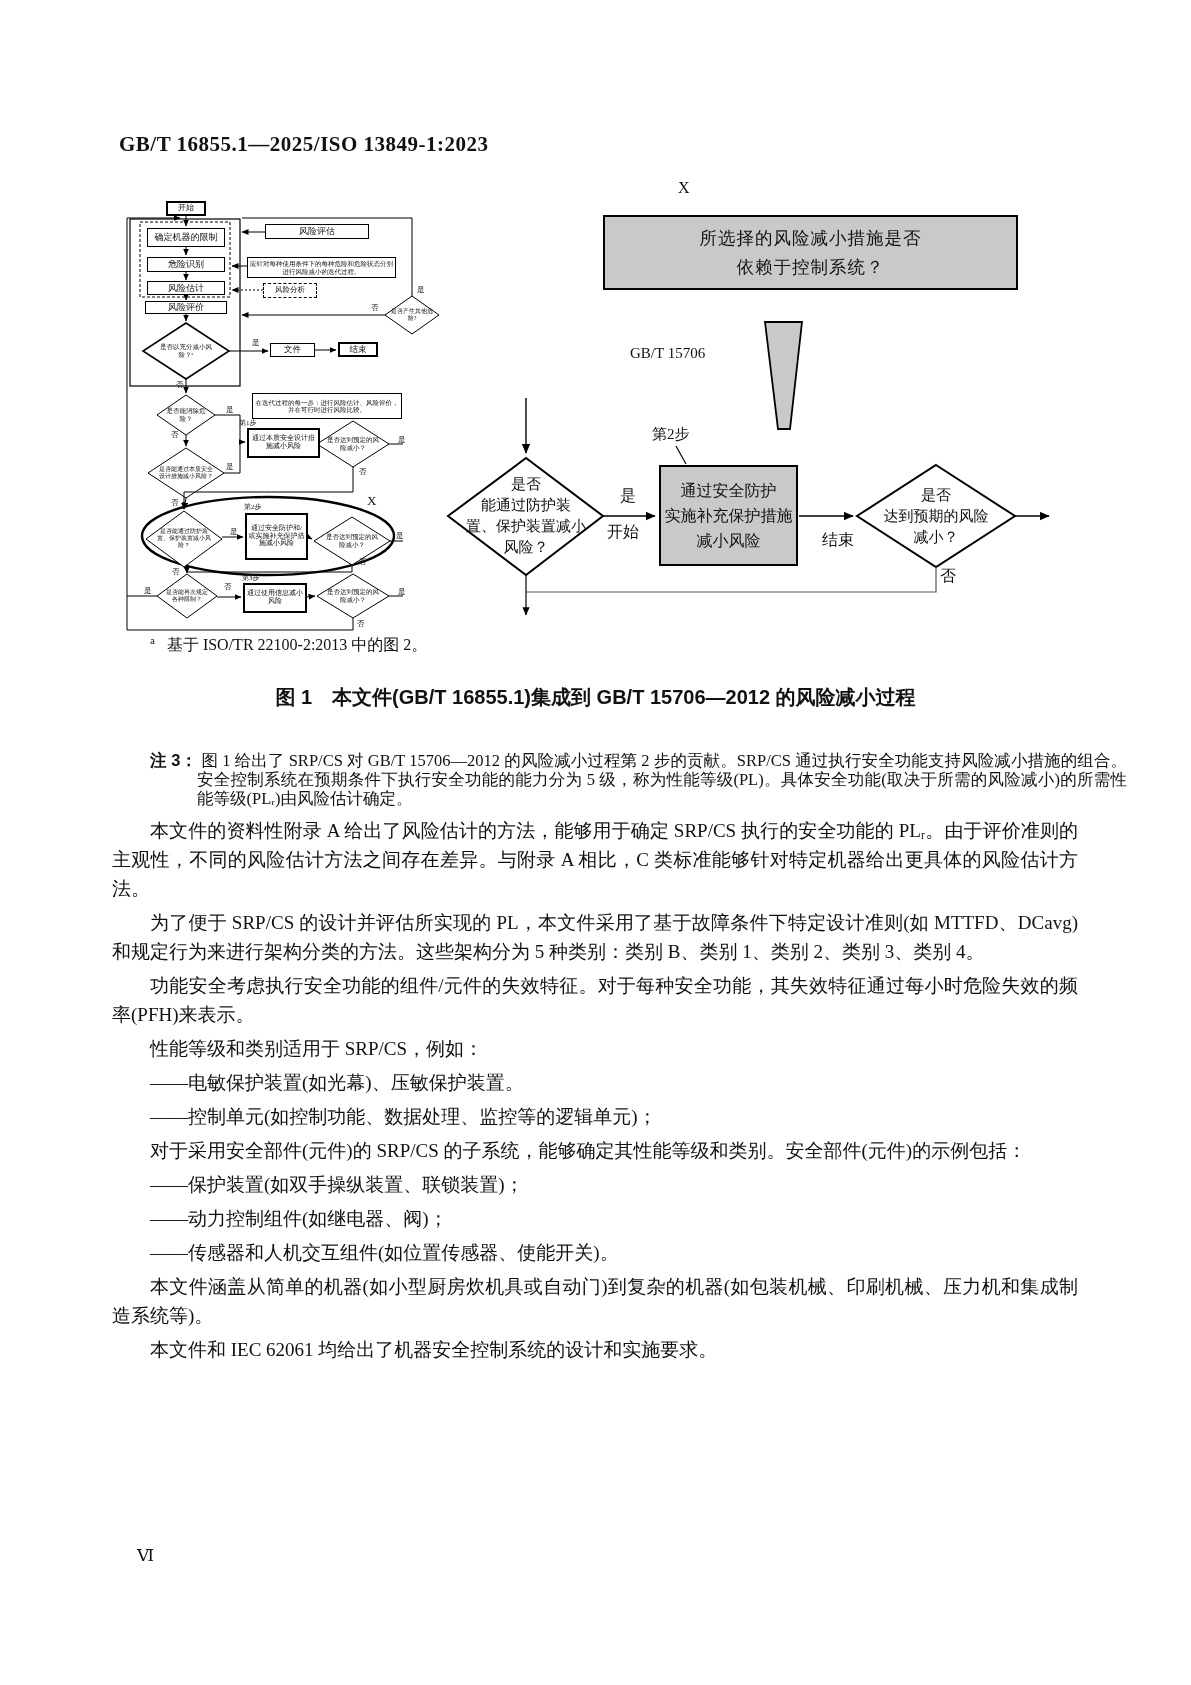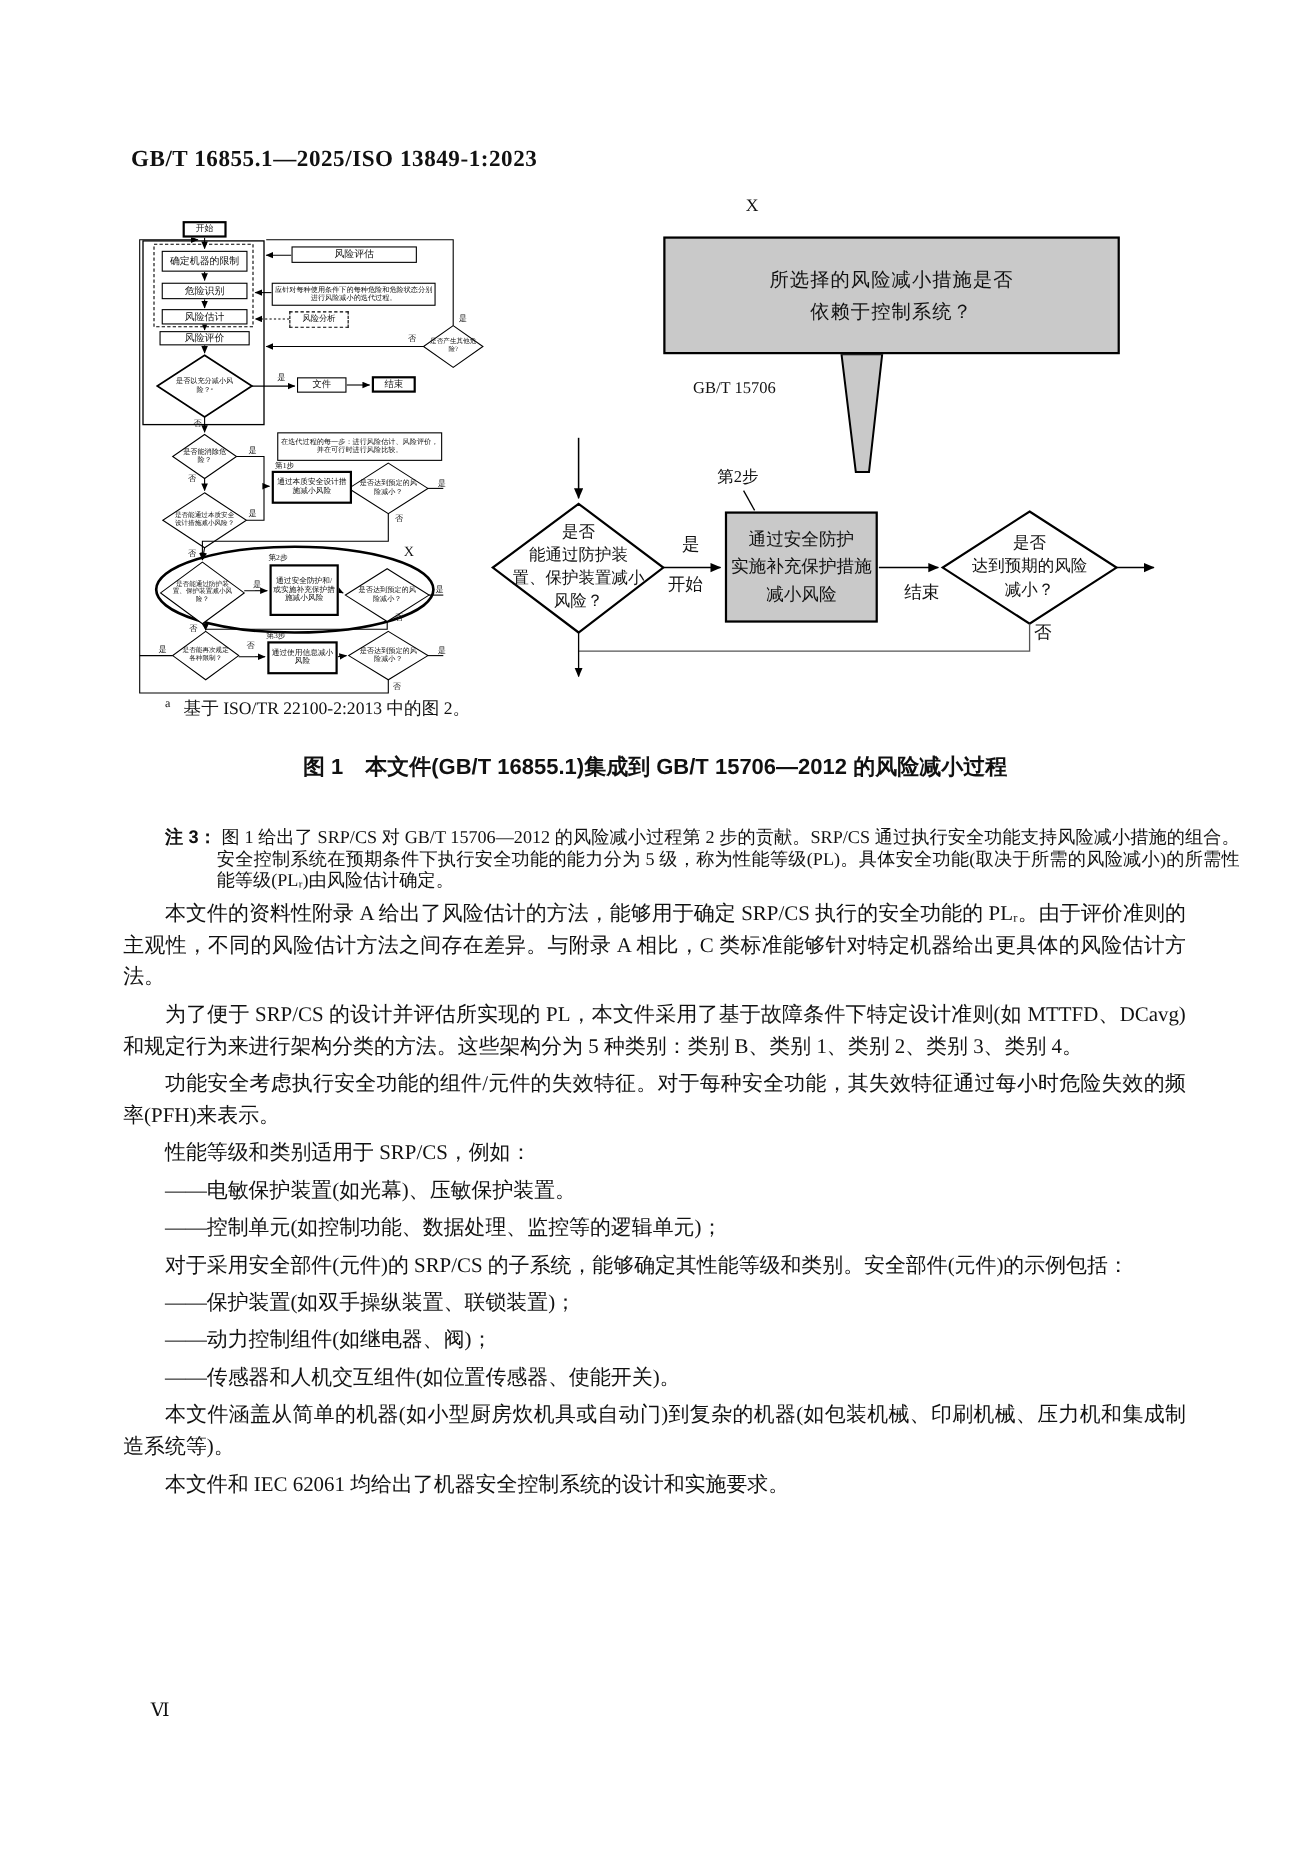--- a/index.html
+++ b/index.html
@@ -109,30 +109,30 @@
 
     <polyline points="831,387 831,412 421,412" fill="none" stroke="#555" stroke-width="1.2"></polyline>
     <line x1="421" y1="395" x2="421" y2="435" stroke="#000" stroke-width="1.2" marker-end="url(#ah)"></line>
   </svg>
 
   <div class="fb thick" style="left:166px;top:201px;width:40px;height:15px;font-size:8px;">开始</div>
   <div class="fb" style="left:147px;top:228px;width:78px;height:19px;font-size:9px;">确定机器的限制</div>
   <div class="fb" style="left:147px;top:257px;width:78px;height:15px;font-size:9px;">危险识别</div>
   <div class="fb" style="left:147px;top:281px;width:78px;height:14px;font-size:9px;">风险估计</div>
   <div class="fb" style="left:145px;top:301px;width:82px;height:13px;font-size:9px;">风险评价</div>
-  <div class="fb" style="left:265px;top:224px;width:114px;height:15px;font-size:9px;">风险评估</div>
+  <div class="fb" style="left:265px;top:224px;width:104px;height:15px;font-size:9px;">风险评估</div>
   <div class="fb" style="left:247px;top:257px;width:149px;height:21px;font-size:6.5px;padding:1px;">应针对每种使用条件下的每种危险和危险状态分别进行风险减小的迭代过程。</div>
   <div class="fb dashed" style="left:263px;top:283px;width:54px;height:15px;font-size:7.5px;">风险分析</div>
   <div class="dl" style="left:186px;top:351px;width:54px;font-size:6.5px;">是否以充分减小风险？ᵃ</div>
   <div class="fb" style="left:270px;top:343px;width:45px;height:14px;font-size:8.5px;">文件</div>
   <div class="fb thick" style="left:338px;top:342px;width:40px;height:15px;font-size:8.5px;">结束</div>
   <div class="dl" style="left:412px;top:315px;width:42px;font-size:6px;">是否产生其他危险?</div>
   <div class="fb" style="left:252px;top:393px;width:150px;height:26px;font-size:6.5px;padding:1px;">在迭代过程的每一步：进行风险估计、风险评价，并在可行时进行风险比较。</div>
   <div class="dl" style="left:186px;top:415px;width:42px;font-size:6.5px;">是否能消除危险？</div>
-  <div class="sl" style="left:250px;top:420px;font-size:7px;">第1步</div>
+  <div class="sl" style="left:239px;top:420px;font-size:7px;">第1步</div>
   <div class="fb thick" style="left:247px;top:428px;width:73px;height:30px;font-size:7px;padding:1px;">通过本质安全设计措施减小风险</div>
   <div class="dl" style="left:353px;top:444px;width:58px;font-size:6.5px;">是否达到预定的风险减小？</div>
   <div class="dl" style="left:186px;top:473px;width:56px;font-size:6px;">是否能通过本质安全设计措施减小风险？</div>
   <div class="sl" style="left:244px;top:504px;font-size:7px;">第2步</div>
   <div class="dl" style="left:184px;top:539px;width:58px;font-size:6px;">是否能通过防护装置、保护装置减小风险？</div>
   <div class="fb thick" style="left:245px;top:513px;width:63px;height:47px;font-size:7px;padding:1px;">通过安全防护和/或实施补充保护措施减小风险</div>
   <div class="dl" style="left:352px;top:541px;width:58px;font-size:6.5px;">是否达到预定的风险减小？</div>
   <div class="sl" style="left:367px;top:494px;font-size:13px;">X</div>
   <div class="sl" style="left:242px;top:575px;font-size:7px;">第3步</div>
   <div class="dl" style="left:187px;top:596px;width:46px;font-size:6px;">是否能再次规定各种限制？</div>
@@ -152,21 +152,21 @@
   <div class="sl" style="left:230px;top:528px;font-size:7.5px;">是</div>
   <div class="sl" style="left:172px;top:568px;font-size:7.5px;">否</div>
   <div class="sl" style="left:396px;top:532px;font-size:7.5px;">是</div>
   <div class="sl" style="left:359px;top:558px;font-size:7.5px;">否</div>
   <div class="sl" style="left:144px;top:587px;font-size:7.5px;">是</div>
   <div class="sl" style="left:224px;top:583px;font-size:7.5px;">否</div>
   <div class="sl" style="left:398px;top:588px;font-size:7.5px;">是</div>
   <div class="sl" style="left:357px;top:620px;font-size:7.5px;">否</div>
 
   <div class="sl" style="left:678px;top:180px;font-size:16px;">X</div>
-  <div class="fb gray" style="left:603px;top:215px;width:415px;height:107px;border-width:2px;flex-direction:column;font-size:17.5px;line-height:29px;letter-spacing:1px;">
+  <div class="fb gray" style="left:603px;top:215px;width:415px;height:75px;border-width:2px;flex-direction:column;font-size:17.5px;line-height:29px;letter-spacing:1px;">
     <span>所选择的风险减小措施是否</span>
     <span>依赖于控制系统？</span>
   </div>
   <div class="sl" style="left:630px;top:346px;font-size:15px;">GB/T 15706</div>
   <div class="sl" style="left:652px;top:427px;font-size:15px;">第2步</div>
   <div class="dl" style="left:526px;top:516px;width:150px;font-size:15px;line-height:21px;">
     <div>是否</div>
     <div>能通过防护装</div>
     <div>置、保护装置减小</div>
     <div>风险？</div>

